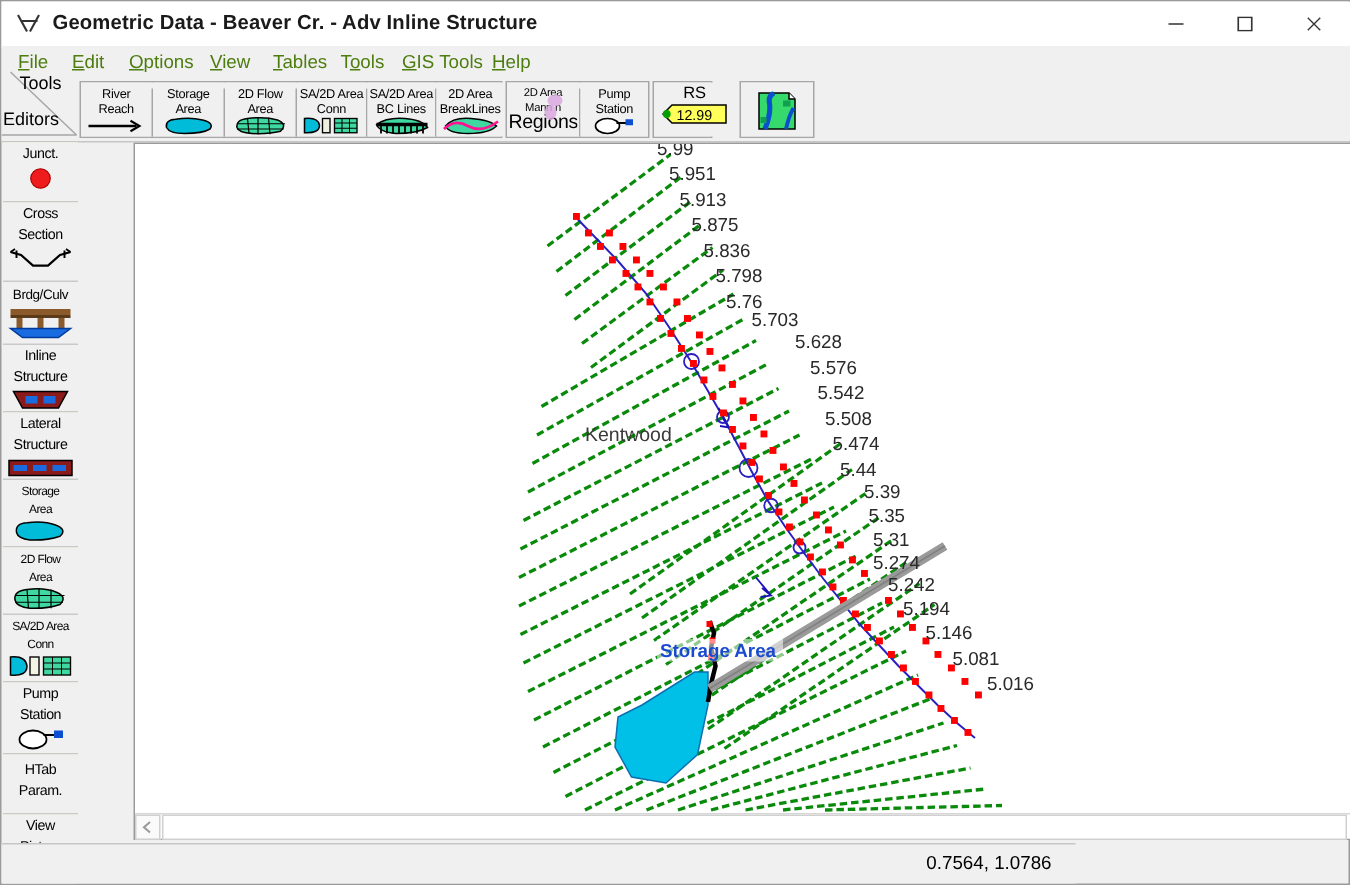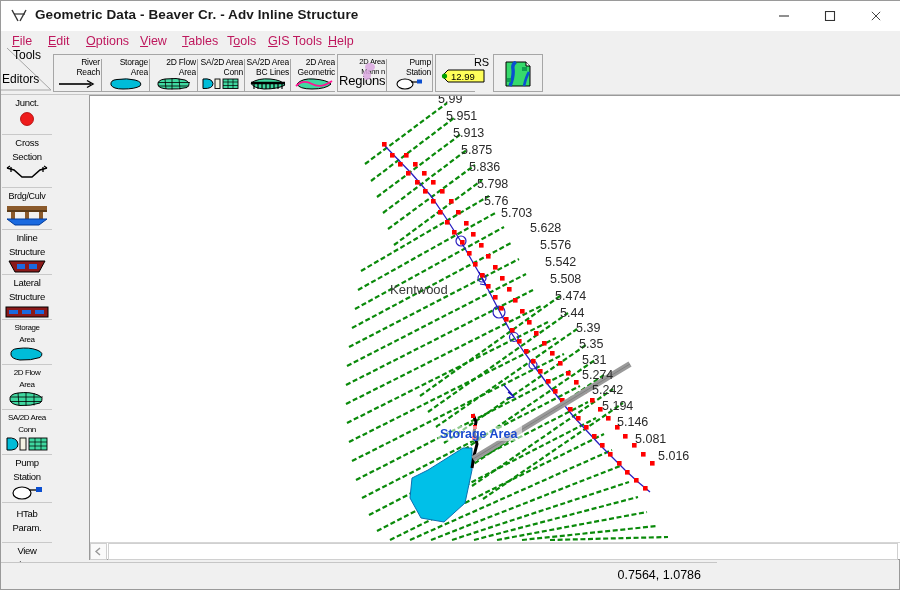--- a/index.html
+++ b/index.html
@@ -16,33 +16,33 @@
             border-bottom:1px solid #e2e2e2;}
   #title-icon{position:absolute;left:10px;top:7px;width:18px;height:16px;}
   #title-text{position:absolute;left:34px;top:6px;font-size:13.5px;color:#1a1a1a;
               white-space:nowrap;letter-spacing:.1px;font-weight:bold;}
   .wbtn{position:absolute;top:0;width:46px;height:30px;cursor:default;}
   .wbtn svg{position:absolute;left:15px;top:10px;}
   #btn-min{right:92px;} #btn-max{right:46px;} #btn-close{right:0px;}
 
   
   #menubar{position:absolute;left:0;top:30px;width:900px;height:21px;background:#f0f0f0;}
-  .menu-item{position:absolute;top:2px;height:17px;padding:0 5px;font-size:12.5px;color:#be185d;
+  .menu-item{position:absolute;top:2px;height:17px;padding:0 5px;font-size:12.5px;color:#4d7c0f;
              line-height:17px;white-space:nowrap;cursor:default;}
   .menu-item u{text-decoration:underline;}
 
   
   #toolbar{position:absolute;left:0;top:51px;width:900px;height:42px;background:#f0f0f0;
            border-bottom:1px solid #c6c6c6;}
   .tgroup{position:absolute;top:2px;height:38px;border:1px solid #a6a6a6;background:#f0f0f0;
           box-sizing:border-box;}
   .tbtn{position:absolute;top:0;height:36px;box-sizing:border-box;background:#f0f0f0;
         border:1px solid transparent;cursor:default;text-align:center;overflow:hidden;}
   .tbtn .lbl{display:block;font-size:8.5px;line-height:8.5px;color:#000;letter-spacing:-.2px;
-             margin-top:2px;white-space:nowrap;text-align:right;}
+             margin-top:2px;white-space:nowrap;}
   .tbtn .lbl.l2{margin-top:1px;}
   .tbtn .ico{display:block;margin:1px auto 0;}
   .tsep{position:absolute;top:4px;width:1px;height:32px;background:#a6a6a6;}
 
   
   #desc-label{position:absolute;left:592px;top:52px;font-size:12.5px;}
   #desc-input{position:absolute;left:592px;top:66px;width:148px;height:19px;
               background:#fff;border:1px solid #8d8d8d;box-sizing:border-box;}
   #desc-spin{position:absolute;right:1px;top:1px;width:14px;height:17px;background:#f5f5f5;
              border-left:1px solid #cfcfcf;}
@@ -190,21 +190,21 @@
         <span class="lbl l2">BC Lines</span>
         <svg class="ico" width="40" height="13" viewBox="0 0 40 13">
           <path d="M3 6 Q10 1 22 2 Q34 3 37 8 Q30 12 16 12 Q5 11 3 6 Z" fill="#3fd8a0" stroke="#000" stroke-width="1"></path>
           <path d="M3 6 H37" stroke="#000" stroke-width="2.3"></path>
           <path d="M6 6 V12 M10 6 V12 M14 6 V12 M18 6 V12 M22 6 V12 M26 6 V12 M30 6 V12 M34 6 V12" stroke="#000" stroke-width="1.2"></path>
         </svg>
       </div>
       <div class="tsep" style="left:236px"></div>
       <div class="tbtn" style="left:237px;width:45px">
         <span class="lbl">2D Area</span>
-        <span class="lbl l2">Geometric</span>
+        <span class="lbl l2">BreakLines</span>
         <svg class="ico" width="40" height="13" viewBox="0 0 40 13">
           <path d="M3 7 Q8 1 20 2 Q33 3 37 7 Q32 12 18 12 Q5 12 3 7 Z" fill="#3fd8a0" stroke="#000" stroke-width="1"></path>
           <path d="M2 9 Q9 2 18 7 Q27 12 38 4" fill="none" stroke="#ff1493" stroke-width="1.8"></path>
         </svg>
       </div>
     </div>
 
     <div class="tgroup" style="left:336px;width:96px">
       <div class="tbtn" style="left:0;width:48px">
         <span class="lbl" style="font-size:7.5px">2D Area</span>

